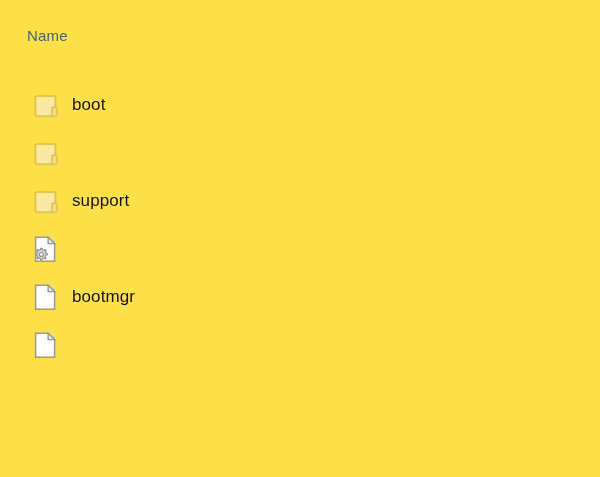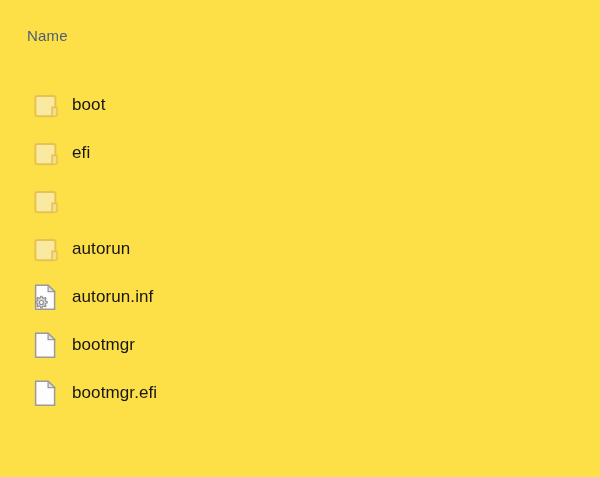--- a/index.html
+++ b/index.html
@@ -88,78 +88,67 @@
     <div class="file-row">
       <span class="row-icon">
         <svg width="26" height="28" viewBox="0 0 26 28">
           <path d="M1.8 1.8 H18.6 a1.6 1.6 0 0 1 1.6 1.6 V20.4 a1.6 1.6 0 0 1 -1.6 1.6 H1.8 a1.6 1.6 0 0 1 -1.6 -1.6 V3.4 a1.6 1.6 0 0 1 1.6 -1.6 Z" transform="translate(2.2,3.2)" fill="#fae9a3" stroke="#e6c24f" stroke-width="2"></path>
           <path d="M0 0 h3.6 a1.4 1.4 0 0 1 1.4 1.4 V7.4 a1.4 1.4 0 0 1 -1.4 1.4 H0 Z" transform="translate(19.0,16.4)" fill="#f6dd8d" stroke="#e6c24f" stroke-width="1.6"></path>
         </svg>
       </span>
       <span class="row-label">boot</span>
     </div>
 
-    <div class="file-row">
-      <span class="row-icon">
-        <svg width="26" height="28" viewBox="0 0 26 28">
-          <path d="M1.8 1.8 H18.6 a1.6 1.6 0 0 1 1.6 1.6 V20.4 a1.6 1.6 0 0 1 -1.6 1.6 H1.8 a1.6 1.6 0 0 1 -1.6 -1.6 V3.4 a1.6 1.6 0 0 1 1.6 -1.6 Z" transform="translate(2.2,3.2)" fill="#fae9a3" stroke="#e6c24f" stroke-width="2"></path>
-          <path d="M0 0 h3.6 a1.4 1.4 0 0 1 1.4 1.4 V7.4 a1.4 1.4 0 0 1 -1.4 1.4 H0 Z" transform="translate(19.0,16.4)" fill="#f6dd8d" stroke="#e6c24f" stroke-width="1.6"></path>
-        </svg>
-      </span>
-      <span class="row-label">efi</span>
-    </div>
 
     <div class="file-row">
       <span class="row-icon">
         <svg width="26" height="28" viewBox="0 0 26 28">
           <path d="M1.8 1.8 H18.6 a1.6 1.6 0 0 1 1.6 1.6 V20.4 a1.6 1.6 0 0 1 -1.6 1.6 H1.8 a1.6 1.6 0 0 1 -1.6 -1.6 V3.4 a1.6 1.6 0 0 1 1.6 -1.6 Z" transform="translate(2.2,3.2)" fill="#fae9a3" stroke="#e6c24f" stroke-width="2"></path>
           <path d="M0 0 h3.6 a1.4 1.4 0 0 1 1.4 1.4 V7.4 a1.4 1.4 0 0 1 -1.4 1.4 H0 Z" transform="translate(19.0,16.4)" fill="#f6dd8d" stroke="#e6c24f" stroke-width="1.6"></path>
         </svg>
       </span>
     </div>
 
     <div class="file-row">
       <span class="row-icon">
         <svg width="26" height="28" viewBox="0 0 26 28">
           <path d="M1.8 1.8 H18.6 a1.6 1.6 0 0 1 1.6 1.6 V20.4 a1.6 1.6 0 0 1 -1.6 1.6 H1.8 a1.6 1.6 0 0 1 -1.6 -1.6 V3.4 a1.6 1.6 0 0 1 1.6 -1.6 Z" transform="translate(2.2,3.2)" fill="#fae9a3" stroke="#e6c24f" stroke-width="2"></path>
           <path d="M0 0 h3.6 a1.4 1.4 0 0 1 1.4 1.4 V7.4 a1.4 1.4 0 0 1 -1.4 1.4 H0 Z" transform="translate(19.0,16.4)" fill="#f6dd8d" stroke="#e6c24f" stroke-width="1.6"></path>
         </svg>
       </span>
-      <span class="row-label">autorun</span>
+      <span class="row-label">support</span>
     </div>
 
     <div class="file-row">
       <span class="row-icon">
         <svg width="26" height="28" viewBox="0 0 26 28">
           <path d="M1 1 H13.5 L20 7.4 V25 H1 Z" transform="translate(1.6,1.2)" fill="#fdfdfd" stroke="#9b9b9b" stroke-width="1.5"></path>
           <path d="M13.5 1 V7.4 H20 Z" transform="translate(1.6,1.2)" fill="#e4e4e4" stroke="#9b9b9b" stroke-width="1.3"></path>
           <g transform="translate(1.5,13.0)">
             <path d="M6.2 0.3 l1.4 0 l0.35 1.55 l1.25 0.52 l1.35 -0.86 l1.0 1.0 l-0.86 1.35 l0.52 1.25 l1.55 0.35 l0 1.4 l-1.55 0.35 l-0.52 1.25 l0.86 1.35 l-1.0 1.0 l-1.35 -0.86 l-1.25 0.52 l-0.35 1.55 l-1.4 0 l-0.35 -1.55 l-1.25 -0.52 l-1.35 0.86 l-1.0 -1.0 l0.86 -1.35 l-0.52 -1.25 l-1.55 -0.35 l0 -1.4 l1.55 -0.35 l0.52 -1.25 l-0.86 -1.35 l1.0 -1.0 l1.35 0.86 l1.25 -0.52 Z" fill="#d9d9d9" stroke="#8e8e8e" stroke-width="1.1" stroke-linejoin="round"></path>
             <circle cx="6.9" cy="6.5" r="2.0" fill="#ffffff" stroke="#8e8e8e" stroke-width="1.1"></circle>
           </g>
         </svg>
       </span>
-      <span class="row-label">autorun.inf</span>
     </div>
 
     <div class="file-row">
       <span class="row-icon">
         <svg width="26" height="28" viewBox="0 0 26 28">
           <path d="M1 1 H13.5 L20 7.4 V25 H1 Z" transform="translate(1.6,1.2)" fill="#fdfdfd" stroke="#9b9b9b" stroke-width="1.5"></path>
           <path d="M13.5 1 V7.4 H20 Z" transform="translate(1.6,1.2)" fill="#e4e4e4" stroke="#9b9b9b" stroke-width="1.3"></path>
         </svg>
       </span>
       <span class="row-label">bootmgr</span>
     </div>
 
     <div class="file-row">
       <span class="row-icon">
         <svg width="26" height="28" viewBox="0 0 26 28">
           <path d="M1 1 H13.5 L20 7.4 V25 H1 Z" transform="translate(1.6,1.2)" fill="#fdfdfd" stroke="#9b9b9b" stroke-width="1.5"></path>
           <path d="M13.5 1 V7.4 H20 Z" transform="translate(1.6,1.2)" fill="#e4e4e4" stroke="#9b9b9b" stroke-width="1.3"></path>
         </svg>
       </span>
-      <span class="row-label">bootmgr.efi</span>
     </div>
 
 
   </div>
 </div>
 
 </body></html>

